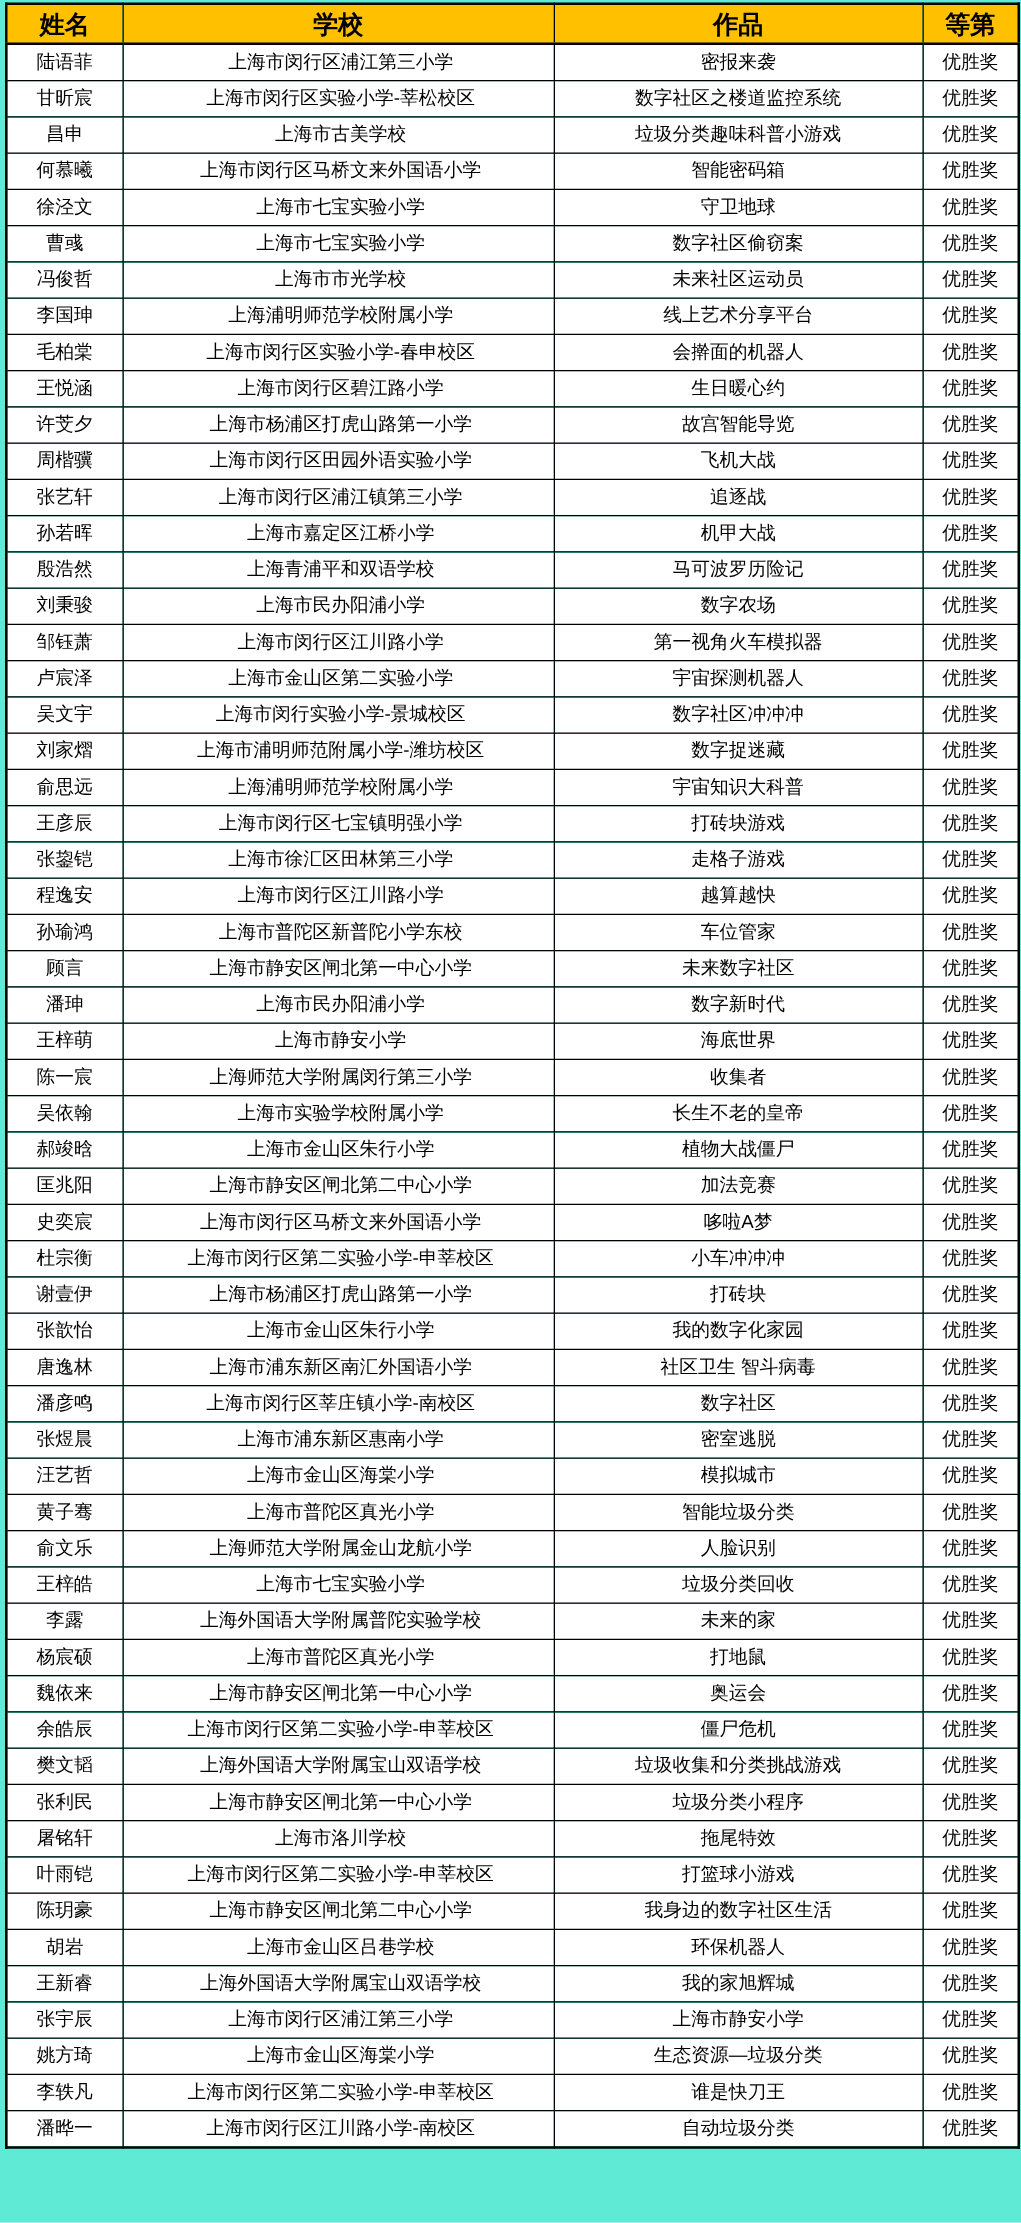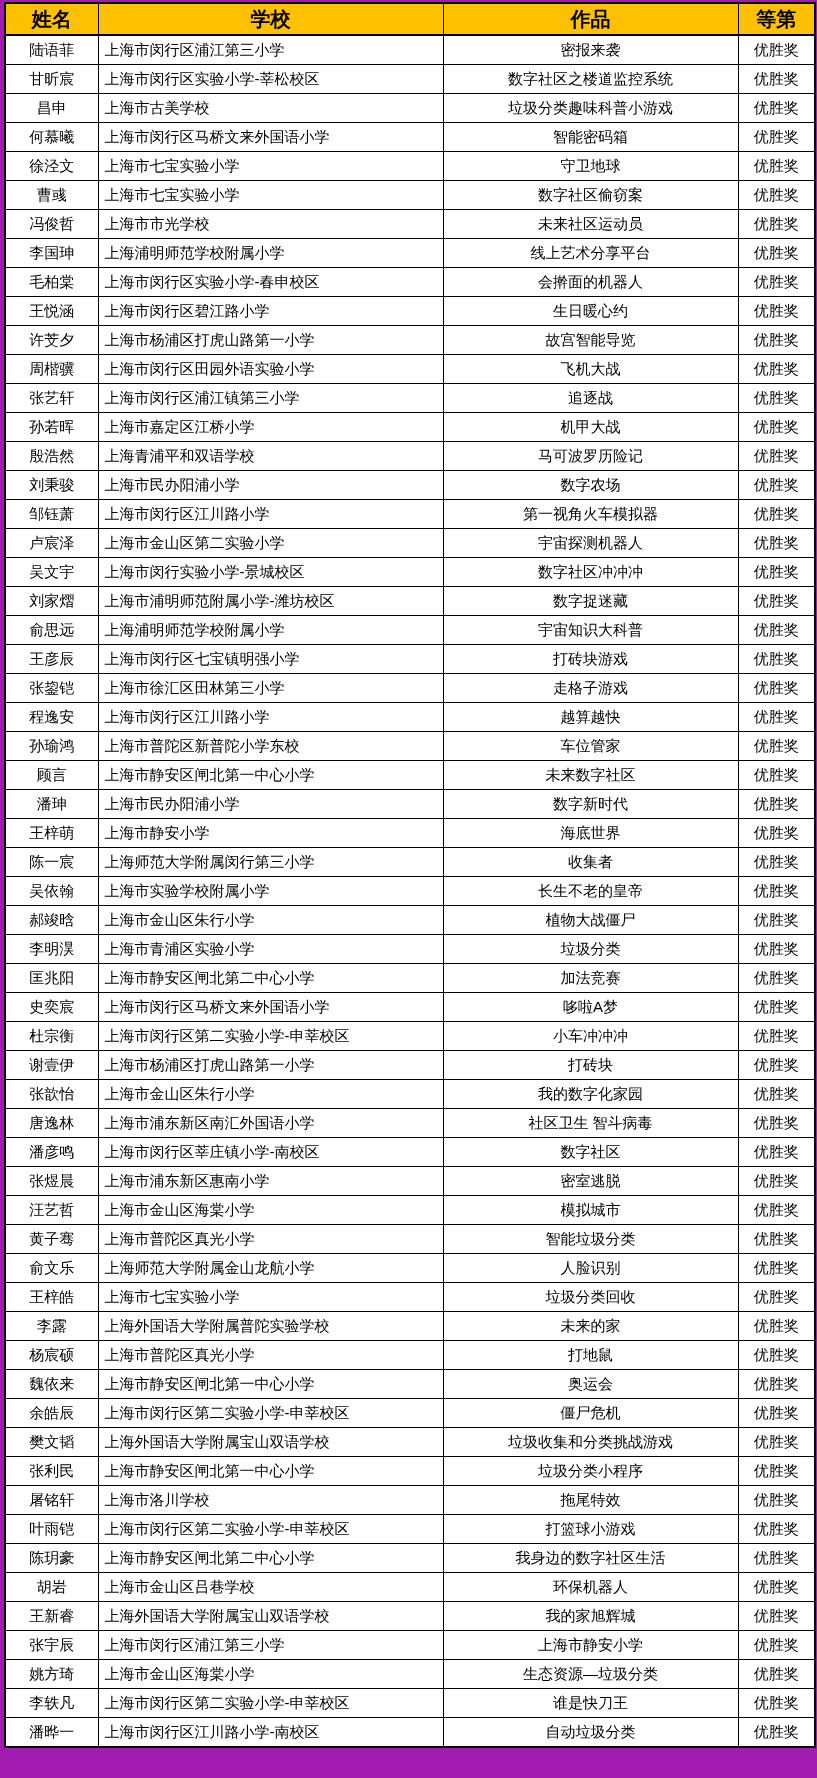--- a/index.html
+++ b/index.html
@@ -5,21 +5,21 @@
   html, body {
     margin: 0;
     padding: 0;
     background: #ffffff;
     width: 817px;
     font-family: "Liberation Sans", "DejaVu Sans", sans-serif;
   }
   .page {
     width: 817px;
     height: 1778px;
-    background: #a21caf;
+    background: #5eead4;
     box-sizing: border-box;
     padding: 2px 3px 0 4px;
   }
   table.award-table {
     border-collapse: collapse;
     table-layout: fixed;
     width: 810px;
     border: 2px solid #000000;
   }
   col.c-name   { width: 93px; }
@@ -45,21 +45,21 @@
     font-size: 15px;
     height: 28px;
     text-align: center;
     border: 1px solid #000000;
     padding: 0 2px;
     overflow: hidden;
     white-space: nowrap;
     line-height: 28px;
   }
   td.school {
-    text-align: left;
+    text-align: center;
     padding-left: 6px;
   }
 </style>
 </head>
 <body>
 
 <div class="page">
   <table class="award-table">
     <colgroup>
       <col class="c-name">
@@ -256,26 +256,20 @@
           <td class="work">长生不老的皇帝</td>
           <td class="award">优胜奖</td>
         </tr>
         <tr>
           <td class="name">郝竣晗</td>
           <td class="school">上海市金山区朱行小学</td>
           <td class="work">植物大战僵尸</td>
           <td class="award">优胜奖</td>
         </tr>
         <tr>
-          <td class="name">李明淏</td>
-          <td class="school">上海市青浦区实验小学</td>
-          <td class="work">垃圾分类</td>
-          <td class="award">优胜奖</td>
-        </tr>
-        <tr>
           <td class="name">匡兆阳</td>
           <td class="school">上海市静安区闸北第二中心小学</td>
           <td class="work">加法竞赛</td>
           <td class="award">优胜奖</td>
         </tr>
         <tr>
           <td class="name">史奕宸</td>
           <td class="school">上海市闵行区马桥文来外国语小学</td>
           <td class="work">哆啦A梦</td>
           <td class="award">优胜奖</td>

